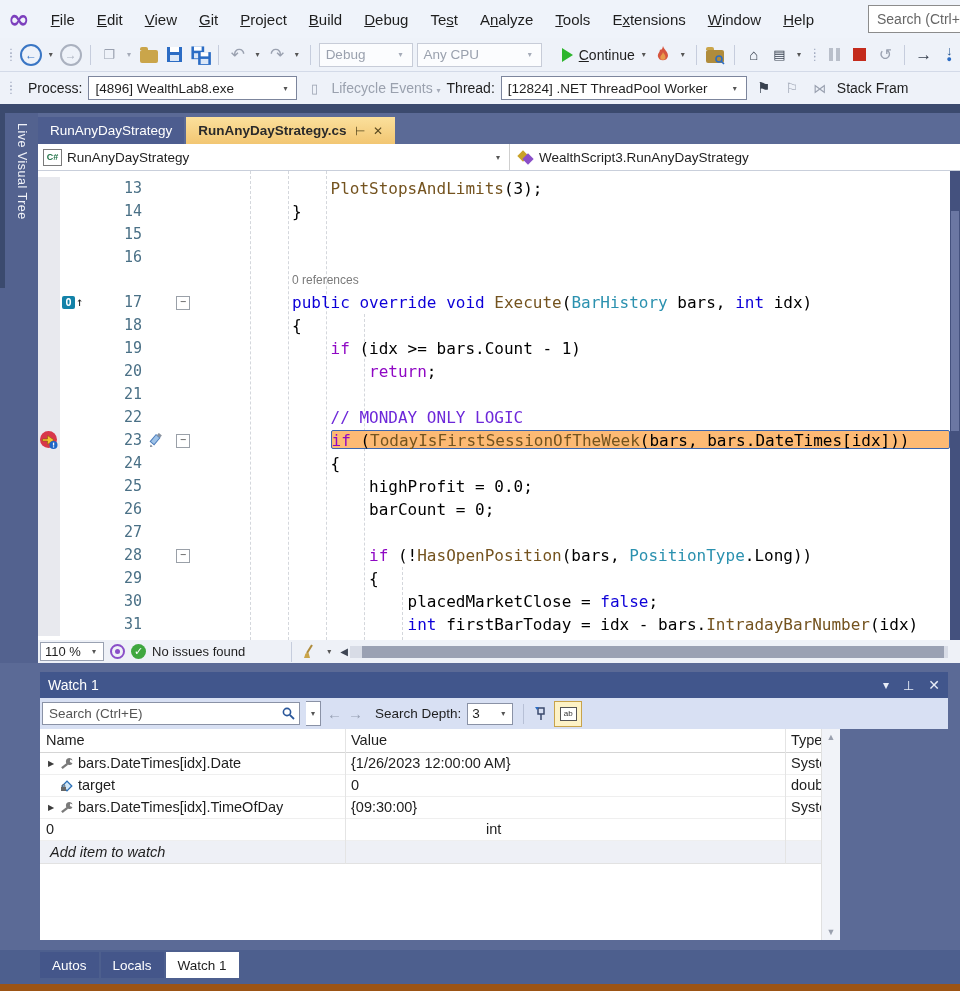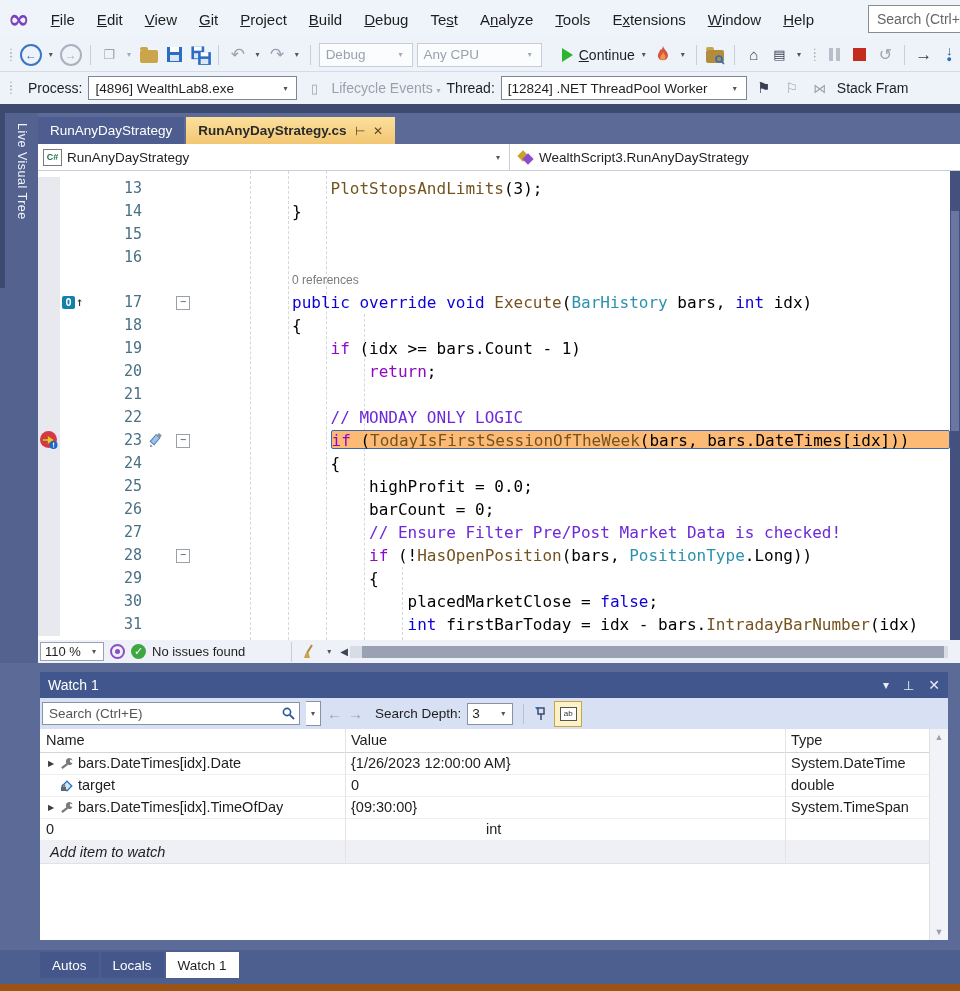--- a/index.html
+++ b/index.html
@@ -106,21 +106,21 @@
            padding-left:6px;color:#555;box-sizing:border-box;justify-content:space-between;font-size:13.5px;}
   .wsearch .mag{margin-right:4px;}
   .wsddl{width:14px;height:23px;background:#fff;border:1px solid #8a92a6;border-left:none;display:flex;
          align-items:center;justify-content:center;}
   .navarr{color:#97a0b4;font-size:15px;}
   .depthbox{width:46px;height:22px;background:#fff;border:1px solid #8a92a6;display:flex;align-items:center;
             justify-content:space-between;padding:0 4px;box-sizing:border-box;}
   .toggle-on{width:26px;height:24px;background:#fdf2c6;border:1px solid #c8a34a;display:flex;align-items:center;justify-content:center;}
   .abbox{width:15px;height:12px;border:1px solid #555;font-size:8px;line-height:11px;text-align:center;color:#333;background:#fff;position:relative;}
   
-  .wtable{position:absolute;left:40px;top:729px;width:908px;height:211px;background:#fff;font-size:14.5px;}
+  .wtable{position:absolute;left:40px;top:729px;width:800px;height:211px;background:#fff;font-size:14.5px;}
   .wcol-line{position:absolute;top:0;width:1px;height:135px;background:#e4e4e4;}
   .whead{display:flex;height:23px;line-height:23px;border-bottom:1px solid #d5d5d5;color:#1e1e1e;}
   .wrow{display:flex;height:21px;line-height:21px;border-bottom:1px solid #efefef;align-items:center;}
   .wc-name{width:305px;padding-left:6px;box-sizing:border-box;display:flex;align-items:center;gap:4px;overflow:hidden;white-space:nowrap;}
   .wc-val{width:440px;padding-left:6px;box-sizing:border-box;overflow:hidden;white-space:nowrap;}
   .wc-type{flex:1;padding-left:6px;box-sizing:border-box;overflow:hidden;white-space:nowrap;}
   .exp{width:10px;font-size:8px;color:#3b3b3b;text-align:center;flex:none;}
   .addrow{height:22px;line-height:22px;background:#eef0f6;font-style:italic;padding-left:10px;border-bottom:1px solid #e2e2e2;}
   .wscroll{position:absolute;right:0;top:0;width:18px;height:211px;background:#f1f3f8;border-left:1px solid #e0e0e0;}
   .wscroll .a{position:absolute;left:0;width:18px;text-align:center;color:#9aa0ae;font-size:9px;}
@@ -446,21 +446,21 @@
           <div class="pcol"></div>
           <div class="fold"></div>
           <div class="ctext"><span class="sp">        barCount = 0;</span></div>
         </div>
         <div class="crow">
           <div class="bp-gutter"></div>
           <div class="gl-icon"></div>
           <div class="lnum">27</div>
           <div class="pcol"></div>
           <div class="fold"></div>
-          <div class="ctext"><span class="sp">        </span><span class="scm">// Ensure Filter Pre/Post Market Data is checked!</span></div>
+          <div class="ctext"><span class="sp">        </span></div>
         </div>
         <div class="crow">
           <div class="bp-gutter"></div>
           <div class="gl-icon"></div>
           <div class="lnum">28</div>
           <div class="pcol"></div>
           <div class="fold">
             <div class="foldbox">−</div>
           </div>
           <div class="ctext"><span class="sp">        </span><span class="sc">if</span><span class="sp"> (!</span><span class="sm">HasOpenPosition</span><span class="sp">(bars, </span><span class="st">PositionType</span><span class="sp">.Long))</span></div>

